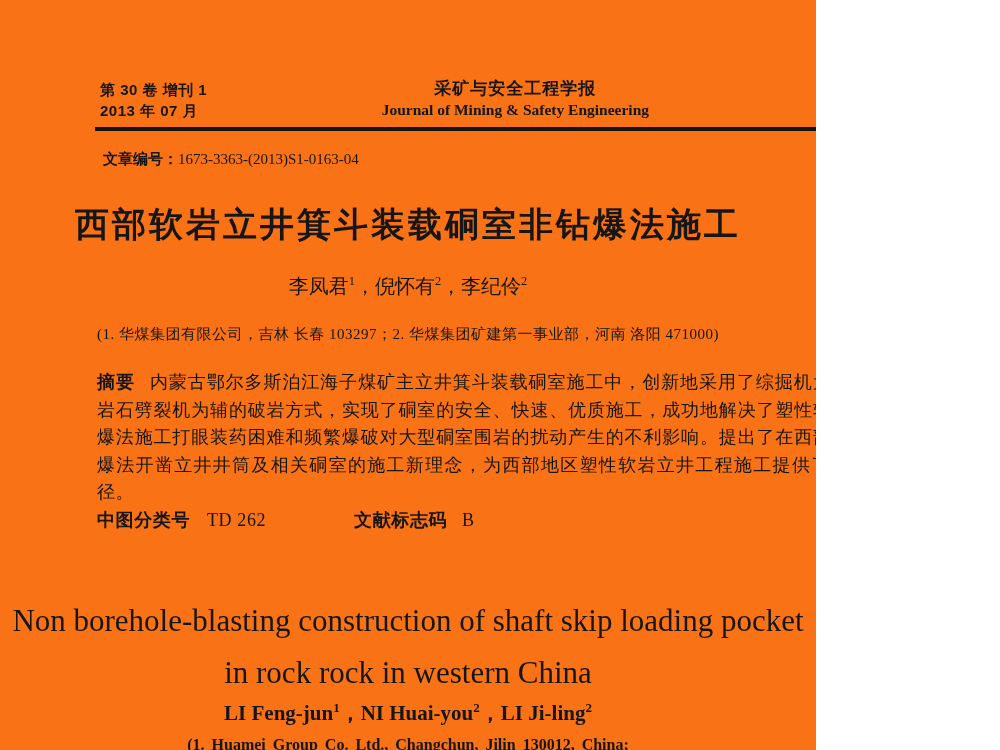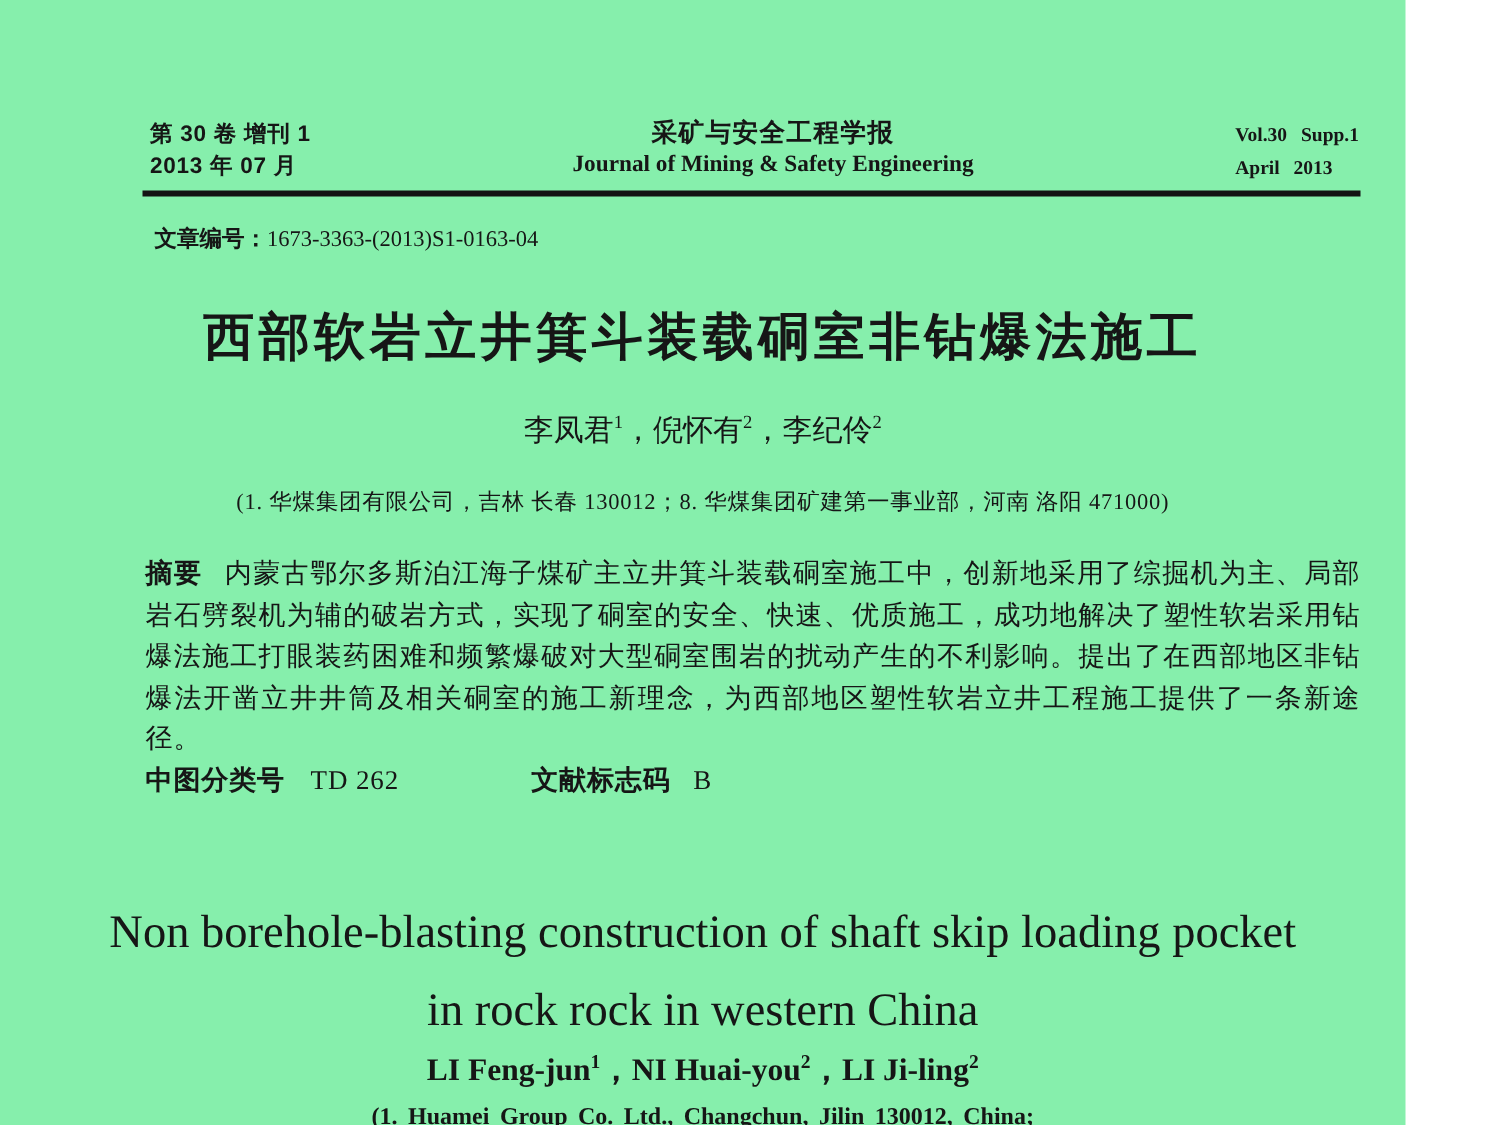--- a/index.html
+++ b/index.html
@@ -2,23 +2,23 @@
 <html><head>
 <meta charset="utf-8">
 <style>
   html, body {
     margin: 0;
     padding: 0;
     background: #ffffff;
   }
   .page {
     position: relative;
-    width: 937px;
+    width: 816px;
     height: 750px;
-    background: #86efac;
+    background: #f97316;
     color: #161616;
     overflow: hidden;
     font-family: "Liberation Serif", "DejaVu Serif", serif;
   }
 
   
   .header {
     position: absolute;
     top: 79px;
     left: 100px;
@@ -186,21 +186,21 @@
   <div class="article-number">
     <span class="bold-label">文章编号：</span><span class="serif-val">1673-3363-(2013)S1-0163-04</span>
   </div>
 
   <h1 class="title-cn">西部软岩立井箕斗装载硐室非钻爆法施工</h1>
 
   <div class="authors-cn">
     <span><span>李凤君</span><sup>1</sup><span>，</span></span><span><span>倪怀有</span><sup>2</sup><span>，</span></span><span><span>李纪伶</span><sup>2</sup><span></span></span>
   </div>
 
-  <div class="affiliation-cn">(1. 华煤集团有限公司，吉林 长春 130012；8. 华煤集团矿建第一事业部，河南 洛阳 471000)</div>
+  <div class="affiliation-cn">(1. 华煤集团有限公司，吉林 长春 103297；2. 华煤集团矿建第一事业部，河南 洛阳 471000)</div>
 
   <div class="abstract-section">
     <p class="abstract-para"><span class="bold-label inline-label">摘要</span><span>内蒙古鄂尔多斯泊江海子煤矿主立井箕斗装载硐室施工中，创新地采用了综掘机为主、局部岩石劈裂机为辅的破岩方式，实现了硐室的安全、快速、优质施工，成功地解决了塑性软岩采用钻爆法施工打眼装药困难和频繁爆破对大型硐室围岩的扰动产生的不利影响。提出了在西部地区非钻爆法开凿立井井筒及相关硐室的施工新理念，为西部地区塑性软岩立井工程施工提供了一条新途径。</span></p>
     <p class="classification-line"><span class="bold-label inline-label">中图分类号</span><span class="serif-val clc-value">TD 262</span><span class="bold-label inline-label doc-code-label">文献标志码</span><span class="serif-val">B</span></p>
   </div>
 
   <h2 class="title-en">
     <div>Non borehole-blasting construction of shaft skip loading pocket</div>
     <div>in rock rock in western China</div>
   </h2>

